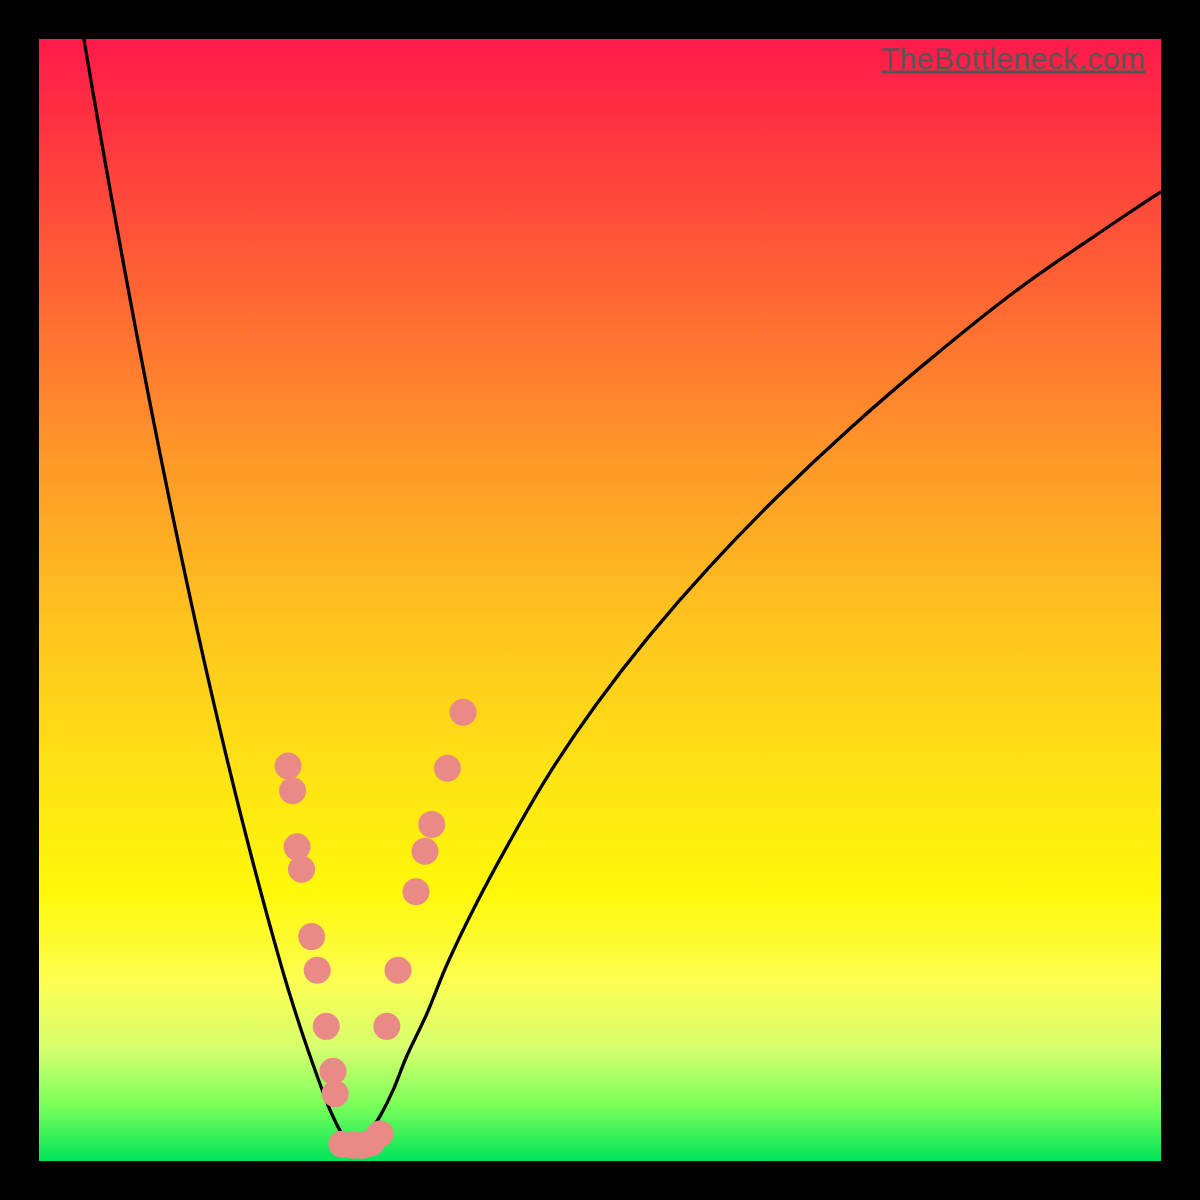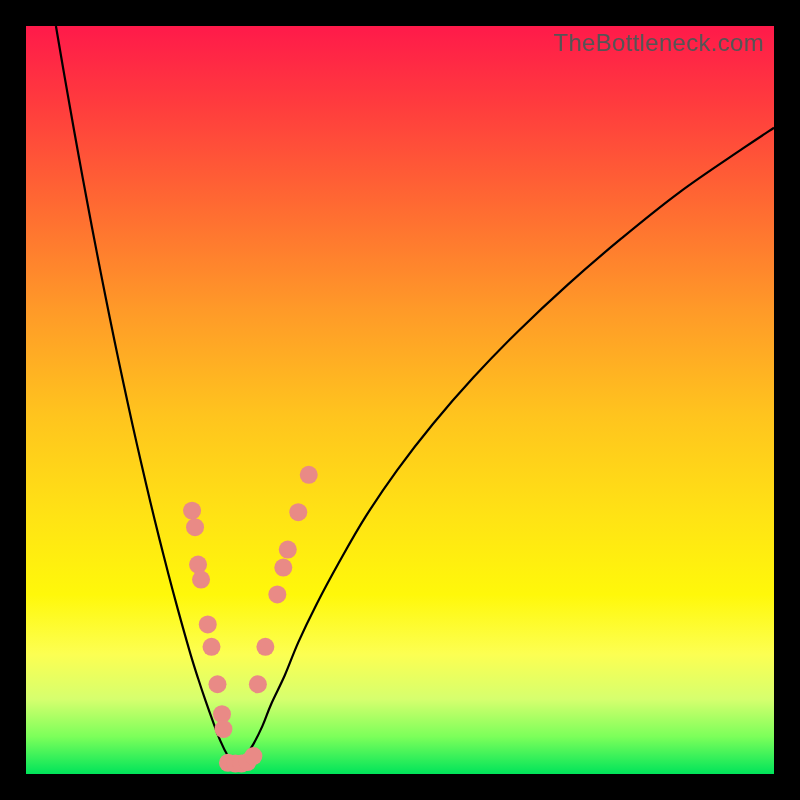--- a/index.html
+++ b/index.html
@@ -33,24 +33,25 @@
       #fcff52 84%,
       #d6ff6e 90%,
       #7cff5a 95%,
       #00e45a 100%);
   }
   .watermark {
     position: absolute;
     top: 3px;
     right: 10px;
     color: #555;
-    font-size: 24px;
+    font-size: 20px;
     font-weight: 500;
     letter-spacing: 0.3px;
     user-select: none;
+    text-decoration: underline;
   }
   svg.curves {
     position: absolute;
     left: 0;
     top: 0;
     width: 748px;
     height: 748px;
     overflow: visible;
   }
 </style>

